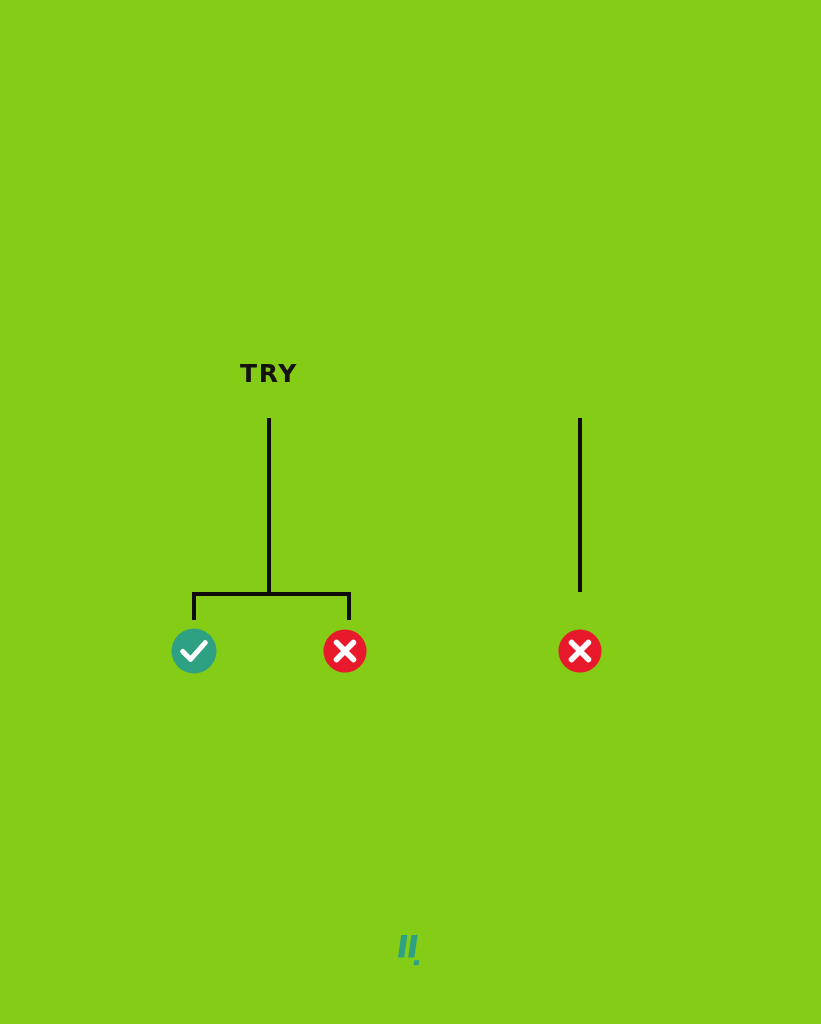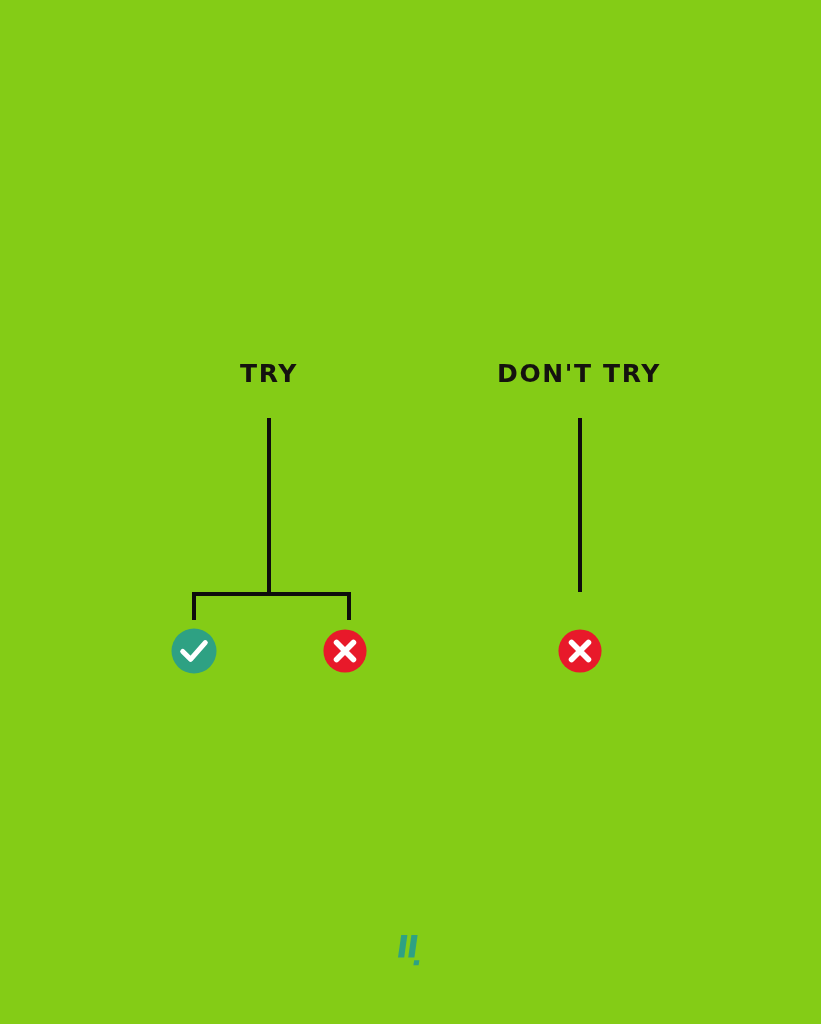--- a/index.html
+++ b/index.html
@@ -105,21 +105,20 @@
     </svg>
   </span>
 
   <span id="badge-cross-try" class="badge">
     <svg viewBox="0 0 48 48" width="45" height="45" aria-hidden="true">
       <circle cx="24" cy="24" r="23" fill="#E8192A"></circle>
       <path d="M15 15 L33 33 M33 15 L15 33" fill="none" stroke="#ffffff" stroke-width="6" stroke-linecap="round"></path>
     </svg>
   </span>
 
-  <div id="label-dont" class="branch-label" style="color: rgb(21, 18, 15);">DON'T TRY</div>
 
   <div id="dont-stem" class="stem" style="background: rgb(14, 13, 12);"></div>
 
   <span id="badge-cross-dont" class="badge">
     <svg viewBox="0 0 48 48" width="45" height="45" aria-hidden="true">
       <circle cx="24" cy="24" r="23" fill="#E8192A"></circle>
       <path d="M15 15 L33 33 M33 15 L15 33" fill="none" stroke="#ffffff" stroke-width="6" stroke-linecap="round"></path>
     </svg>
   </span>
 

